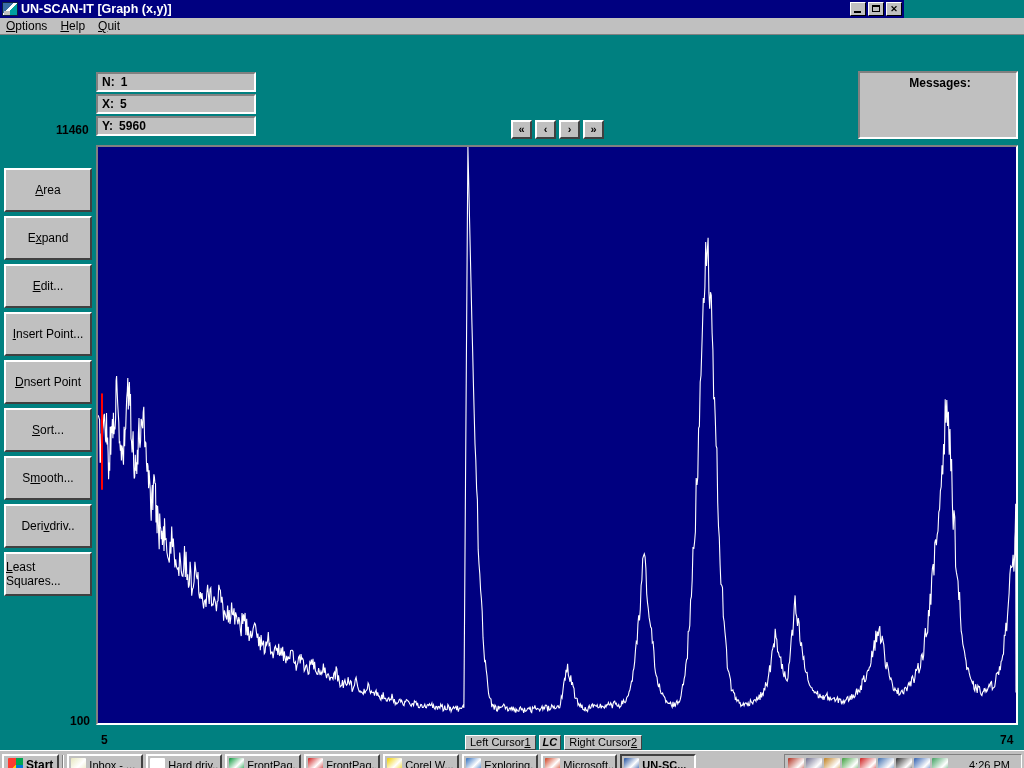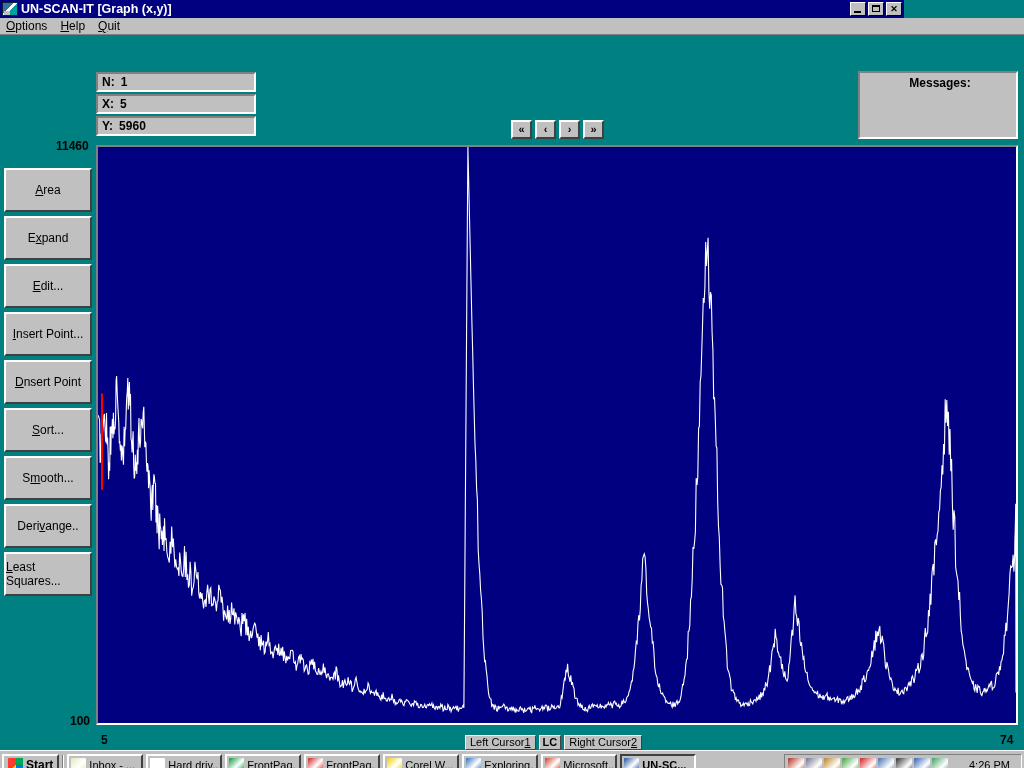--- a/index.html
+++ b/index.html
@@ -109,37 +109,37 @@
     border-top:2px solid #808080;border-left:2px solid #808080;
     border-right:2px solid #ffffff;border-bottom:2px solid #ffffff;
     box-sizing:border-box;
     background:#000080;
   }
   #graph-frame svg{display:block;width:100%;height:100%;}
   
   .axlabel{
     position:absolute;font-size:12px;font-weight:bold;color:#000;
   }
-  #ylab-max{left:56px;top:104px;}
+  #ylab-max{left:56px;top:88px;}
   #ylab-min{left:70px;top:679px;text-align:center;}
   #xlab-min{left:101px;top:698px;}
   #xlab-max{left:1000px;top:698px;}
   
   #cursorbar{position:absolute;left:465px;top:700px;display:flex;gap:3px;align-items:flex-start;}
   .cursbtn{
     height:15px;
     background:#c0c0c0;
     border-top:1px solid #ffffff;border-left:1px solid #ffffff;
     border-right:1px solid #404040;border-bottom:1px solid #404040;
     box-sizing:border-box;
     font-size:11px;color:#000;
     display:flex;align-items:center;justify-content:center;
     padding:0 4px;line-height:1;
   }
-  #curs-lc{font-weight:bold;padding:0 3px;}
+  #curs-lc{font-weight:bold;padding:0 3px;font-style:italic;}
   
   #taskbar{
     position:absolute;left:0;top:715px;width:1024px;height:53px;
     background:#c0c0c0;
     border-top:1px solid #ffffff;
     box-sizing:border-box;
   }
   #tb-row1{position:absolute;left:0;top:2px;height:24px;width:1024px;display:flex;align-items:center;}
   #start-btn{
     margin-left:2px;height:22px;min-width:54px;
@@ -254,21 +254,21 @@
     <div class="sidebtn">
         <span><span></span><span class="acc">D</span><span>nsert Point</span></span>
       </div>
     <div class="sidebtn">
         <span><span></span><span class="acc">S</span><span>ort...</span></span>
       </div>
     <div class="sidebtn">
         <span><span>S</span><span class="acc">m</span><span>ooth...</span></span>
       </div>
     <div class="sidebtn">
-        <span><span>Deri</span><span class="acc">v</span><span>ange..</span></span>
+        <span><span>Deri</span><span class="acc">v</span><span>driv..</span></span>
       </div>
     <div class="sidebtn">
         <span><span></span><span class="acc">L</span><span>east Squares...</span></span>
       </div>
   </div>
 
   <div class="axlabel" id="ylab-max">11460</div>
   <div class="axlabel" id="ylab-min">100</div>
   <div class="axlabel" id="xlab-min">5</div>
   <div class="axlabel" id="xlab-max">74</div>

